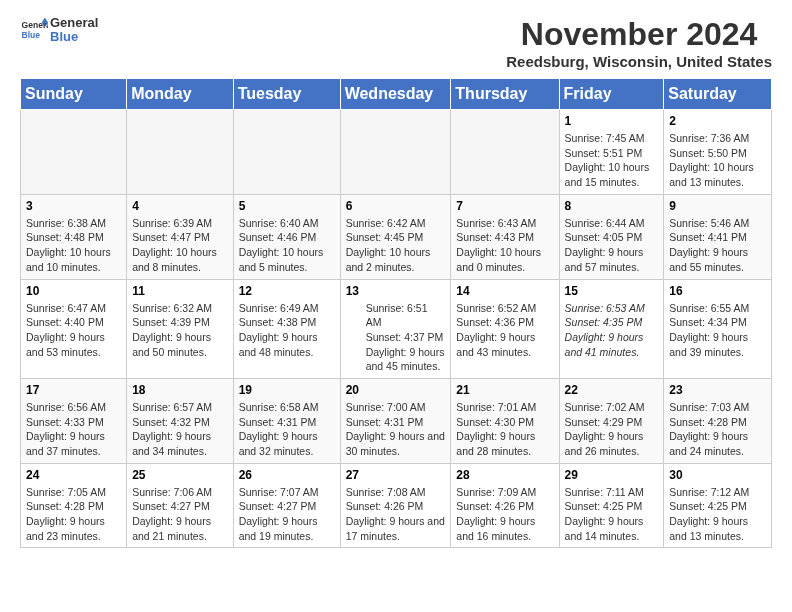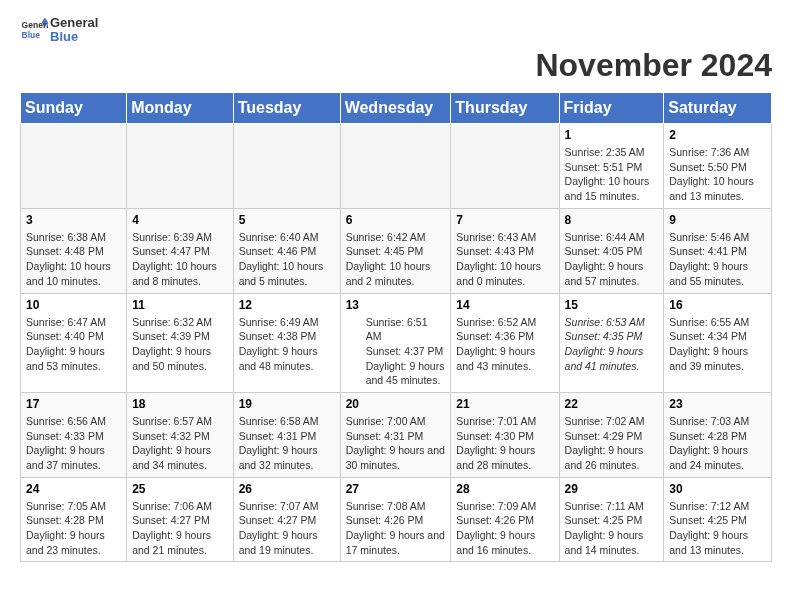--- a/index.html
+++ b/index.html
@@ -20,21 +20,20 @@
       display: flex;
       align-items: center;
       gap: 2px;
     }
     .logo-icon {
       width: 28px;
       height: 28px;
     }
     .title-block {
       text-align: center;
-      margin-top: 31px;
     }
     .month-title {
       font-size: 32px;
       font-weight: bold;
       color: #333;
     }
     .location-title {
       font-size: 15px;
       color: #333;
       font-weight: bold;
@@ -89,20 +88,21 @@
       <polygon points="28,8 36,8 32,2" fill="#4472C4"></polygon>
       <polygon points="28,8 36,8 32,14" fill="#2a5aa0"></polygon>
     </svg>
     <div>
       <div style="font-weight:bold;font-size:13px;color:#333;line-height:1.1;">General</div>
       <div style="font-weight:bold;font-size:13px;color:#4472C4;line-height:1.1;">Blue</div>
     </div>
   </div>
   <div class="title-block">
     <div class="month-title">November 2024</div>
+    <div class="location-title">Reedsburg, Wisconsin, United States</div>
   </div>
 </div>
 
 <table class="calendar-table">
   <thead>
     <tr id="weekday-header">
     <th>Sunday</th>
         <th>Monday</th>
         <th>Tuesday</th>
         <th>Wednesday</th>
@@ -113,21 +113,21 @@
   </thead>
   <tbody id="calendar-body">
   <tr>
         <td class="empty"></td>
         <td class="empty"></td>
         <td class="empty"></td>
         <td class="empty"></td>
         <td class="empty"></td>
         <td>
           <span class="day-num">1</span>
-          <div class="day-info" style="white-space: pre-line;">Sunrise: 2:35 AM
+          <div class="day-info" style="white-space: pre-line;">Sunrise: 7:45 AM
 Sunset: 5:51 PM
 Daylight: 10 hours and 15 minutes.</div>
         </td>
         <td>
           <span class="day-num">2</span>
           <div class="day-info" style="white-space: pre-line;">Sunrise: 7:36 AM
 Sunset: 5:50 PM
 Daylight: 10 hours and 13 minutes.</div>
         </td>
       </tr>

